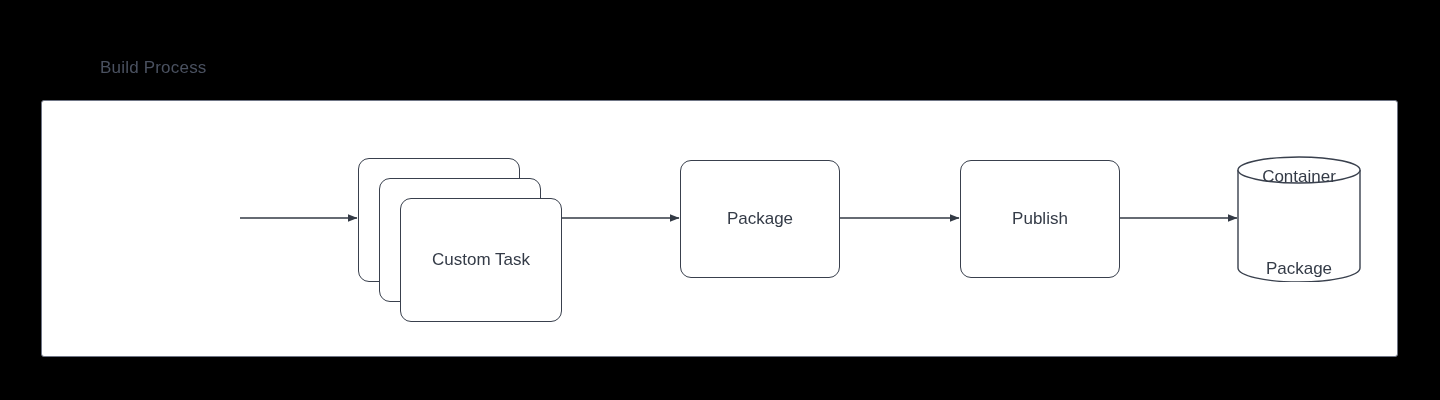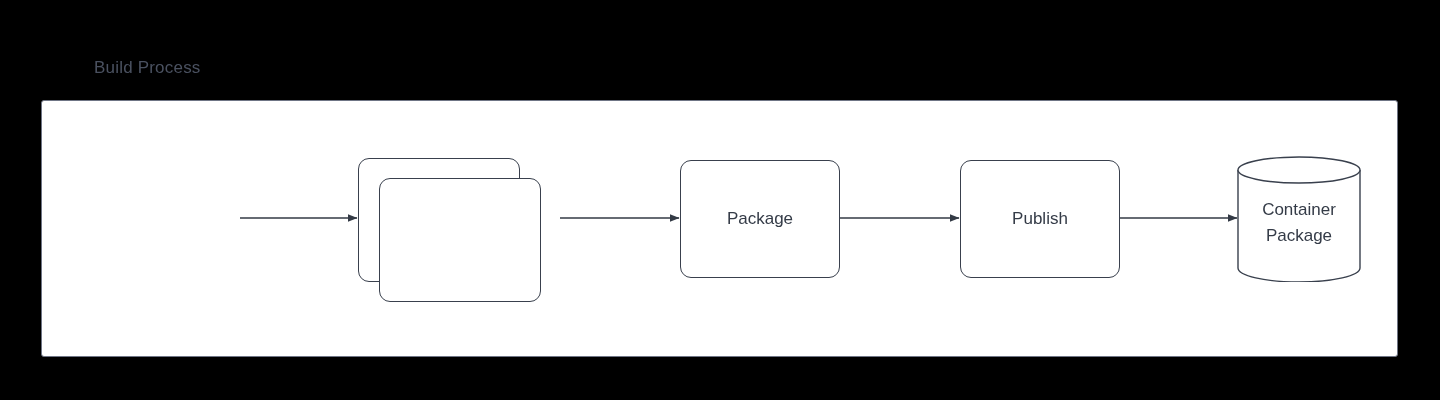--- a/index.html
+++ b/index.html
@@ -21,21 +21,21 @@
     position: absolute;
     left: 0;
     top: 0;
     width: 1440px;
     height: 400px;
   }
 
   
   .group-title {
     position: absolute;
-    left: 94px;
+    left: 100px;
     top: 56px;
     font-size: 17px;
     line-height: 24px;
     color: #4a5160;
     letter-spacing: 0.2px;
     white-space: nowrap;
   }
 
   
   .panel {
@@ -110,21 +110,21 @@
   .cylinder svg { display: block; }
   .cylinder-label {
     position: absolute;
     left: 0;
     top: 0;
     width: 124px;
     height: 126px;
     display: flex;
     flex-direction: column;
     align-items: center;
-    justify-content: center;
+    justify-content: space-between;
     font-size: 17px;
     line-height: 26px;
     color: #343b47;
     text-align: center;
     padding-top: 8px;
     box-sizing: border-box;
   }
 
   
   .edges {
@@ -156,20 +156,23 @@
 
     <line x1="840" y1="218" x2="959" y2="218" stroke="#333a45" stroke-width="1.6" marker-end="url(#arrowhead)"></line>
 
     <line x1="1120" y1="218" x2="1237" y2="218" stroke="#333a45" stroke-width="1.6" marker-end="url(#arrowhead)"></line>
   </svg>
 
 
   <div class="stack">
     <div class="stack-card stack-card-back"></div>
     <div class="stack-card stack-card-mid"></div>
+    <div class="stack-card stack-card-front">
+      <span class="node-label">Custom Task</span>
+    </div>
   </div>
 
   <div class="node node-package">
     <span class="node-label">Package</span>
   </div>
 
   <div class="node node-publish">
     <span class="node-label">Publish</span>
   </div>
 

